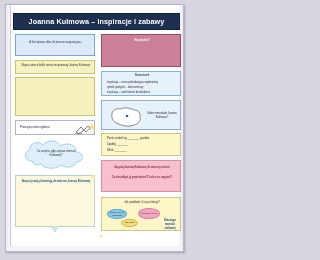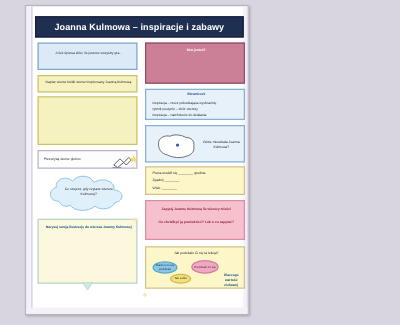--- a/index.html
+++ b/index.html
@@ -2,21 +2,21 @@
 <html><head>
 <meta charset="utf-8">
 <style>
   html,body{margin:0;padding:0;}
   body{
     width:189px;height:260px;overflow:hidden;
     background:#d8d5de;
     font-family:"Liberation Sans",sans-serif;
   }
   .page{
-    position:absolute;left:20px;top:4px;width:179px;height:248px;
+    position:absolute;left:5px;top:4px;width:179px;height:248px;
     background:#ffffff;
     border:1px solid #b9b3c6;
     box-shadow:1px 1px 2px rgba(0,0,0,.25);
     box-sizing:border-box;
     overflow:hidden;
   }
   .edge-l{position:absolute;left:0;top:0;width:4px;height:100%;background:linear-gradient(90deg,#efeaf4,#f8f6fb);}
   .edge-l2{position:absolute;left:4px;top:0;width:1px;height:100%;background:#cfc8dc;}
   .edge-r{position:absolute;right:0;top:0;width:4px;height:100%;background:linear-gradient(270deg,#efeaf4,#f8f6fb);}
   .edge-b{position:absolute;left:0;bottom:0;width:100%;height:5px;background:#f4f1f8;}

